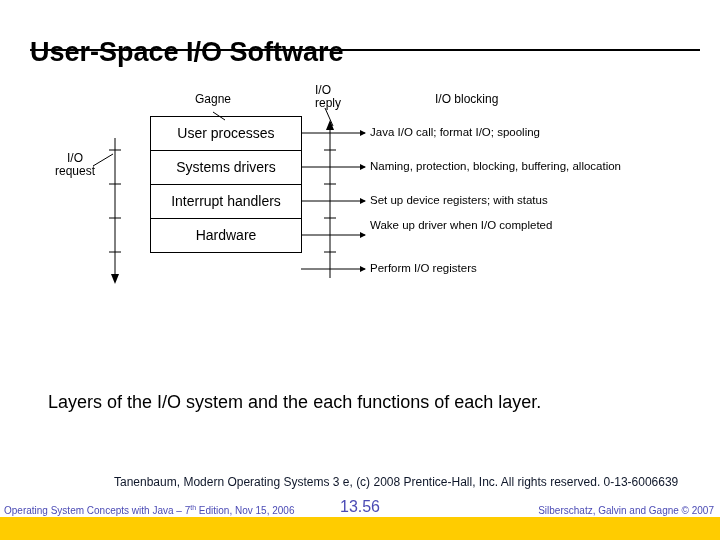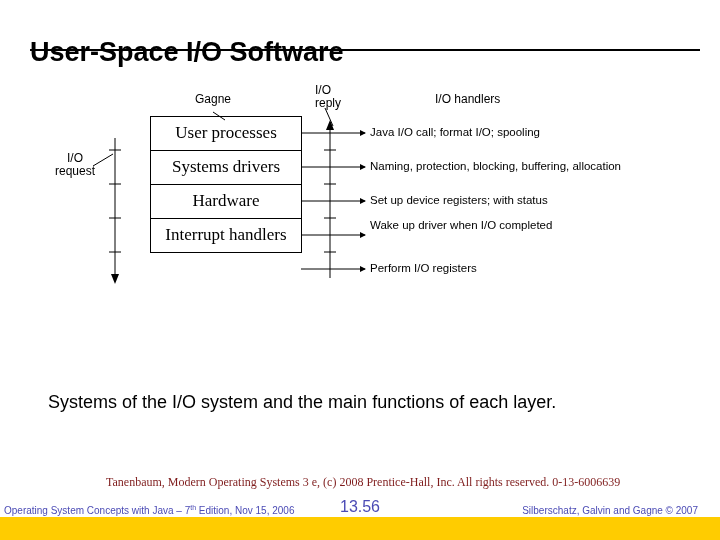--- a/index.html
+++ b/index.html
@@ -69,25 +69,24 @@
     left: 75px;
     width: 150px;
     border: 1px solid #000;
   }
   .row {
     height: 33px;
     display: flex;
     align-items: center;
     justify-content: center;
     border-top: 1px solid #000;
-    font-size: 17px;
+    font-size: 14px;
     text-align: left;
     line-height: 1.1;
     padding: 0 2px;
-    font-family: Liberation Serif, serif;
   }
   .row:first-child { border-top: none; }
   
   .fn {
     position: absolute;
     left: 295px;
     font-size: 11.5px;
     white-space: nowrap;
   }
   
@@ -118,24 +117,24 @@
     left: 48px;
     right: 8px;
     font-family: Arial, sans-serif;
     font-size: 18px;
     color: #000;
   }
 
   .cite {
     position: absolute;
     top: 475px;
-    left: 106px;
-    font-family: Liberation Serif, serif;
+    left: 114px;
+    font-family: Liberation Sans, sans-serif;
     font-size: 12px;
-    color: #7f1d1d;
+    color: #0f172a;
   }
 
   .footer {
     position: absolute;
     left: 0;
     right: 0;
     bottom: 0;
     height: 40px;
   }
   .yellow-bar {
@@ -159,48 +158,48 @@
     position: absolute;
     left: 50%;
     transform: translateX(-50%);
     bottom: 24px;
     font-size: 16px;
     font-family: Arial, sans-serif;
     color: #4b4bb5;
   }
   .foot-right {
     position: absolute;
-    right: 22px;
+    right: 6px;
     bottom: 24px;
     font-size: 10px;
     font-family: Arial, sans-serif;
     color: #4b4bb5;
     text-align: center;
   }
 </style>
 </head>
 <body>
 
 <div class="title">User-Space I/O Software</div>
 <div class="title-rule"></div>
 
 <div class="diagram">
   <div class="hdr-layer">Gagne</div>
   <div class="hdr-reply" style="white-space:pre">I/O
 reply</div>
-  <div class="hdr-functions">I/O handlers</div>
+  <div class="hdr-functions">I/O blocking</div>
 
   <div class="lbl-request" style="white-space:pre">I/O
 request</div>
 
   <div class="stack">
     <div class="row">User processes</div>
     <div class="row">Systems drivers</div>
+    <div class="row">Interrupt handlers</div>
     <div class="row">Hardware</div>
-    <div class="row">Interrupt handlers</div>
   </div>
 
   <div class="fn" style="top:36px">Java I/O call; format I/O; spooling</div>
   <div class="fn" style="top:70px">Naming, protection, blocking, buffering, allocation</div>
   <div class="fn" style="top:104px">Set up device registers; with status</div>
   <div class="fn" style="top:129px">Wake up driver when I/O completed</div>
   <div class="fn" style="top:172px">Perform I/O registers</div>
 
   <svg class="arrows" viewBox="0 0 560 220">
     <defs>
@@ -231,21 +230,21 @@
     <line class="pointer" x1="138" y1="22" x2="150" y2="30"></line>
 
     <line class="arrowline" x1="226" y1="43" x2="290" y2="43" marker-end="url(#ahd)"></line>
     <line class="arrowline" x1="226" y1="77" x2="290" y2="77" marker-end="url(#ahd)"></line>
     <line class="arrowline" x1="226" y1="111" x2="290" y2="111" marker-end="url(#ahd)"></line>
     <line class="arrowline" x1="226" y1="145" x2="290" y2="145" marker-end="url(#ahd)"></line>
     <line class="arrowline" x1="226" y1="179" x2="290" y2="179" marker-end="url(#ahd)"></line>
   </svg>
 </div>
 
-<div class="caption">Systems of the I/O system and the main functions of each layer.</div>
+<div class="caption">Layers of the I/O system and the each functions of each layer.</div>
 
 <div class="cite">Tanenbaum, Modern Operating Systems 3 e, (c) 2008 Prentice-Hall, Inc. All rights reserved. 0-13-6006639</div>
 
 <div class="footer">
   <div class="yellow-bar"></div>
   <div class="foot-left">
     <span>Operating System Concepts with Java – 7</span><sup>th</sup><span> Edition, Nov 15, 2006</span>
   </div>
   <div class="foot-center">13.56</div>
   <div class="foot-right">Silberschatz, Galvin and Gagne © 2007</div>

